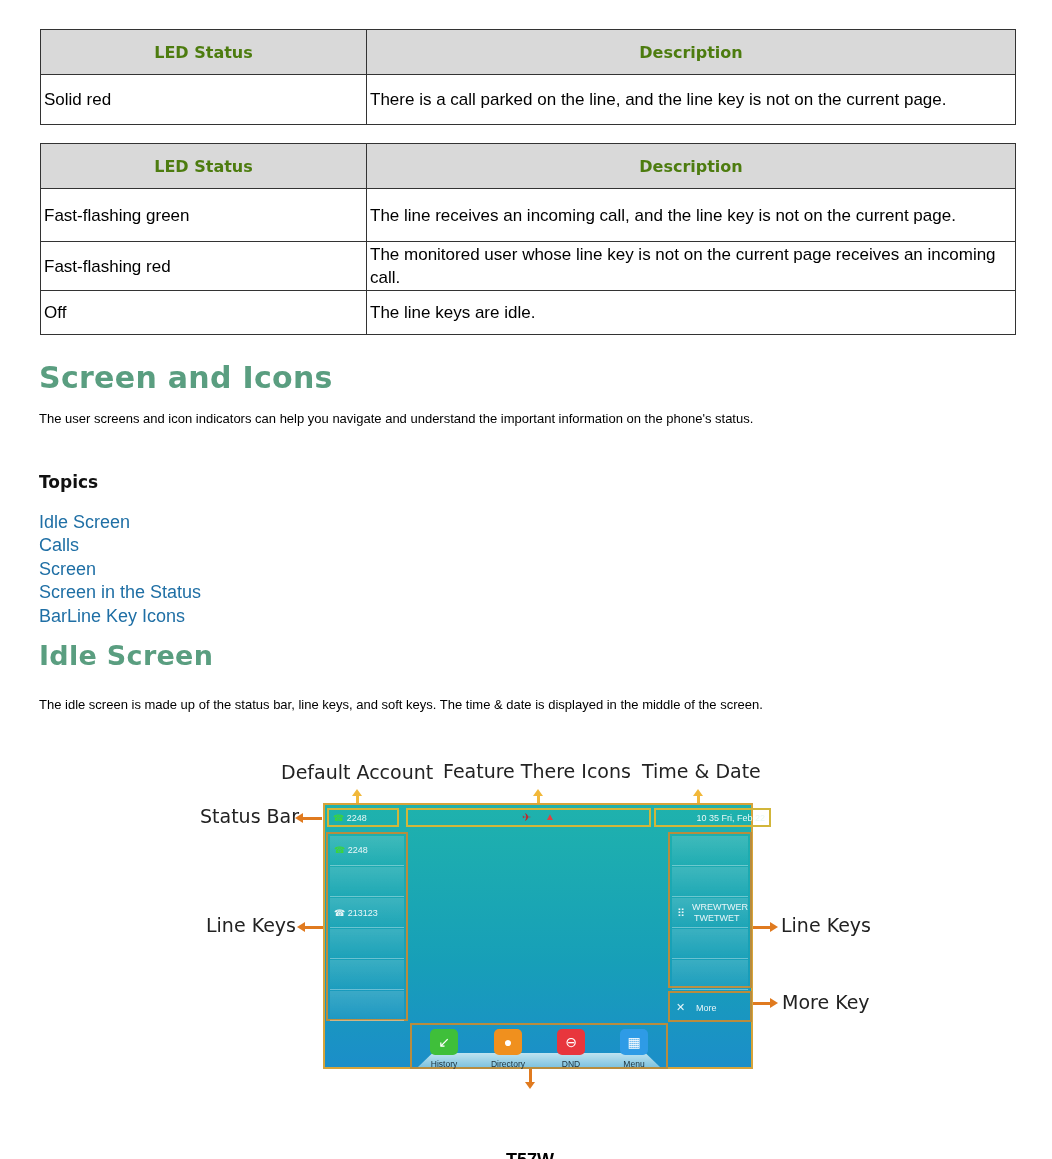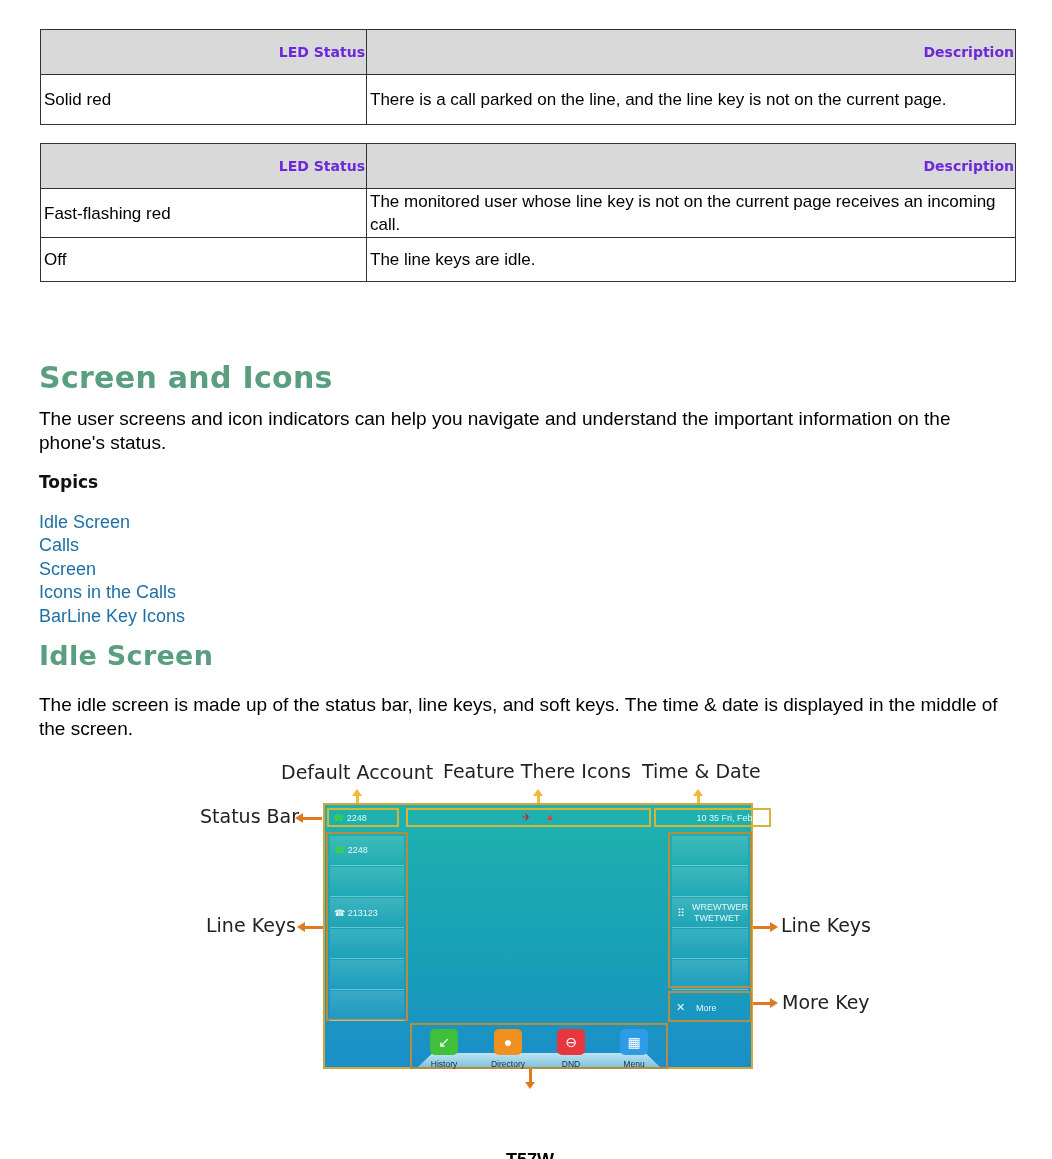--- a/index.html
+++ b/index.html
@@ -3,36 +3,36 @@
   <meta charset="utf-8">
   <style>
     html, body { margin: 0; padding: 0; background: #ffffff; }
     body { width: 1052px; height: 1159px; position: relative; overflow: hidden;
       font-family: "Liberation Sans", sans-serif; color: #000; }
 
     table.led { position: absolute; left: 40px; width: 976px; border-collapse: collapse;
       font-family: "Liberation Sans", sans-serif; font-size: 17px; }
     table.led th, table.led td { border: 1px solid #333; }
     table.led th { background: #d9d9d9; font-family: "DejaVu Sans", sans-serif; font-weight: bold;
-      font-size: 14px; height: 42px; text-align: right; color: #6d28d9; }
+      font-size: 16px; height: 42px; text-align: center; color: #4d7c0f; }
     table.led td { padding: 0 3px; vertical-align: middle; line-height: 23px; }
     table.led td.c1 { width: 319px; margin-left: 16px; }
     #table1 { top: 29px; }
     #table2 { top: 143px; }
     #table1 tr.r1 td { height: 49px; }
     #table2 tr.r1 td { height: 52px; }
     #table2 tr.r2 td { height: 48px; }
     #table2 tr.r3 td { height: 43px; }
 
     h2.sec { position: absolute; left: 39px; margin: 0; font-family: "DejaVu Sans", sans-serif;
       font-weight: bold; color: #5a9e80; font-size: 30px; letter-spacing: 0.3px; }
     #h-screen-icons { top: 360px; }
     #h-idle-screen { top: 640px; font-size: 27px; }
 
-    p.body { position: absolute; left: 39px; width: 960px; margin: 0; font-size: 19px; line-height: 23.5px; }
+    p.body { position: absolute; left: 39px; width: 960px; margin: 0; font-size: 13px; line-height: 23.5px; }
     #p-intro { top: 407px; }
     #p-idle { top: 693px; }
 
     #topics-label { position: absolute; left: 39px; top: 472px; font-family: "DejaVu Sans", sans-serif;
       font-weight: bold; font-size: 17px; color: #111; }
 
     #topics { position: absolute; left: 39px; top: 511px; margin: 0; padding: 0; list-style: none; }
     #topics li { font-size: 18px; line-height: 23.4px; }
     #topics a { color: #1f6fa5; text-decoration: none; }
 
@@ -72,39 +72,43 @@
   </tr>
 </tbody>
   </table>
 
 <table class="led" id="table2">
   <tbody>
       <tr>
     <th style="width:319px">LED Status</th>
     <th>Description</th>
   </tr>
+  <tr class="r1">
+    <td class="c1">Fast-flashing green</td>
+    <td>The line receives an incoming call, and the line key is not on the current page.</td>
+  </tr>
   <tr class="r2">
     <td class="c1">Fast-flashing red</td>
     <td>The monitored user whose line key is not on the current page receives an incoming call.</td>
   </tr>
   <tr class="r3">
     <td class="c1">Off</td>
     <td>The line keys are idle.</td>
   </tr>
 </tbody>
   </table>
 
 <h2 class="sec" id="h-screen-icons">Screen and Icons</h2>
 <p class="body" id="p-intro">The user screens and icon indicators can help you navigate and understand the important information on the phone's status.</p>
 <div id="topics-label">Topics</div>
 <ul id="topics">
   <li><a href="#">Idle Screen</a></li>
   <li><a href="#">Calls</a></li>
   <li><a href="#">Screen</a></li>
-  <li><a href="#">Icons in the Calls</a></li>
+  <li><a href="#">Screen in the Status</a></li>
   <li><a href="#">BarLine Key Icons</a></li>
 </ul>
 
 <h2 class="sec" id="h-idle-screen">Idle Screen</h2>
 <p class="body" id="p-idle">The idle screen is made up of the status bar, line keys, and soft keys. The time &amp; date is displayed in the middle of the screen.</p>
 
 <div id="diagram">
 
   <div class="dlabel" style="left:91px; top:6px;">Default Account</div>
   <div class="dlabel" style="left:253px; top:5px;">Feature There Icons</div>

